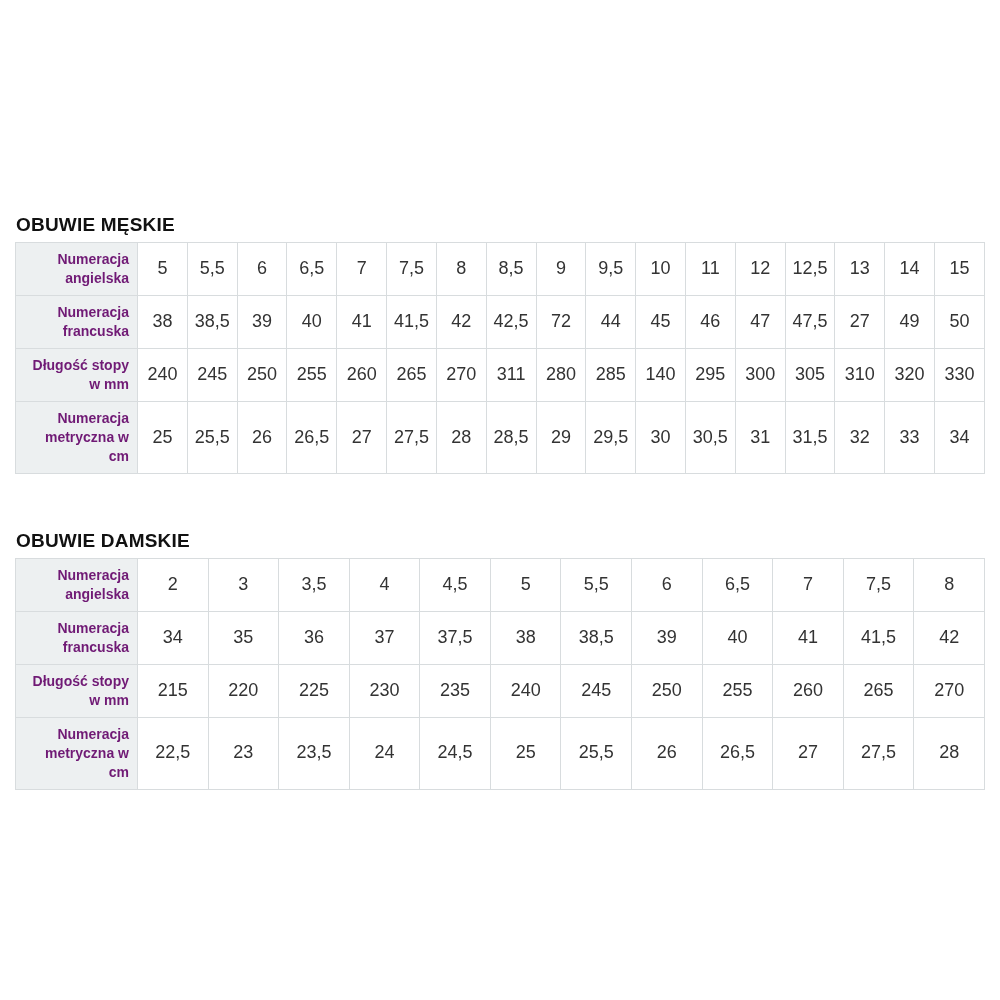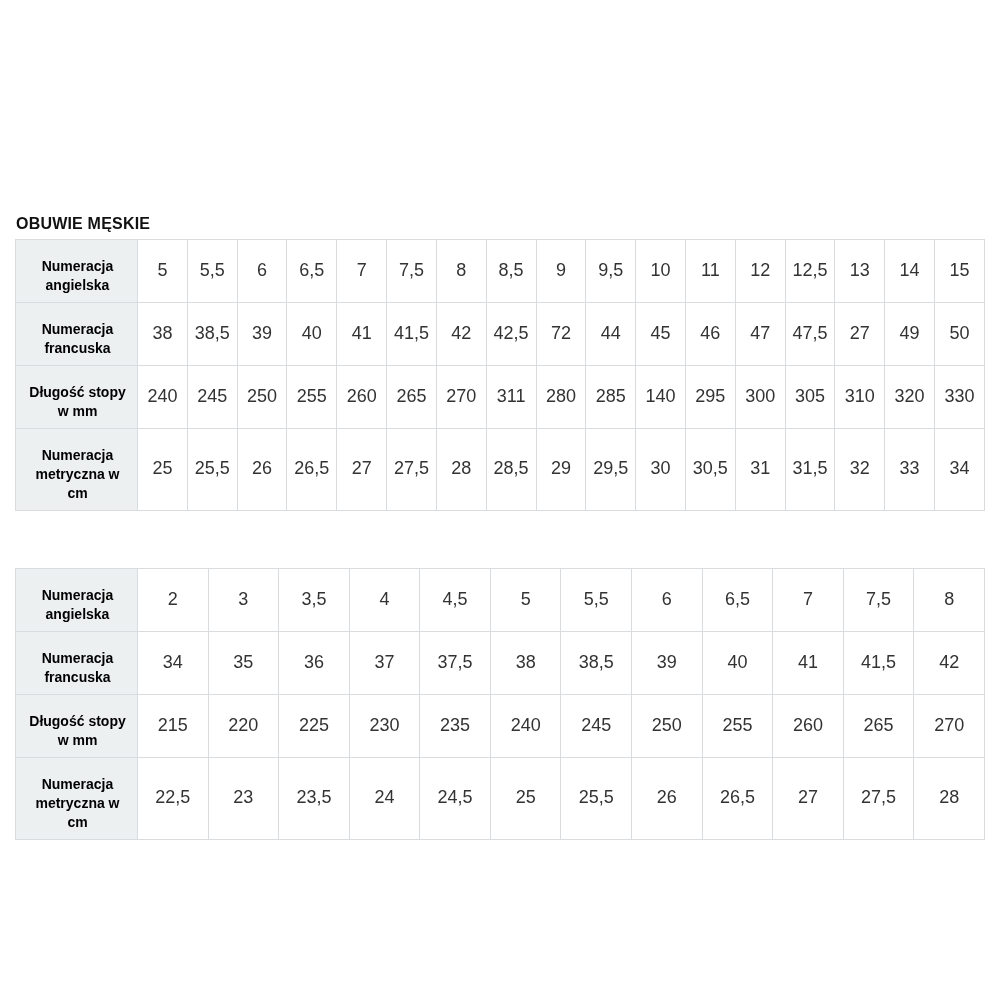--- a/index.html
+++ b/index.html
@@ -15,44 +15,44 @@
     background: #ffffff;
     overflow: hidden;
   }
   .content {
     position: absolute;
     left: 15px;
     top: 215px;
     width: 970px;
   }
   .section-title {
-    font-size: 16px;
+    font-size: 19px;
     font-weight: 800;
     color: #111111;
     letter-spacing: 0.2px;
     margin: 0 0 6px 1px;
     line-height: 1.1;
   }
   .size-table {
     width: 970px;
     border-collapse: collapse;
     table-layout: fixed;
   }
   .size-table th, .size-table td {
     border: 1px solid #d8dcde;
   }
   .size-table th {
     width: 103px;
     background: #edf0f1;
-    color: #000000;
+    color: #701a75;
     font-size: 14px;
     font-weight: 700;
-    text-align: center;
+    text-align: right;
     vertical-align: middle;
-    padding: 17px 8px 7px 10px;
+    padding: 7px 8px 7px 10px;
     line-height: 19px;
   }
   .size-table td {
     background: #ffffff;
     color: #333333;
     font-size: 18px;
     font-weight: 400;
     text-align: center;
     vertical-align: middle;
     height: 52px;
@@ -151,20 +151,21 @@
               <td>31,5</td>
               <td>32</td>
               <td>33</td>
               <td>34</td>
             </tr>
           </tbody>
       </table>
     </div>
 
     <div class="table-block">
+      <h2 class="section-title">OBUWIE DAMSKIE</h2>
       <table class="size-table">
         <tbody>
             <tr>
               <th>Numeracja angielska</th>
               <td>2</td>
               <td>3</td>
               <td>3,5</td>
               <td>4</td>
               <td>4,5</td>
               <td>5</td>

